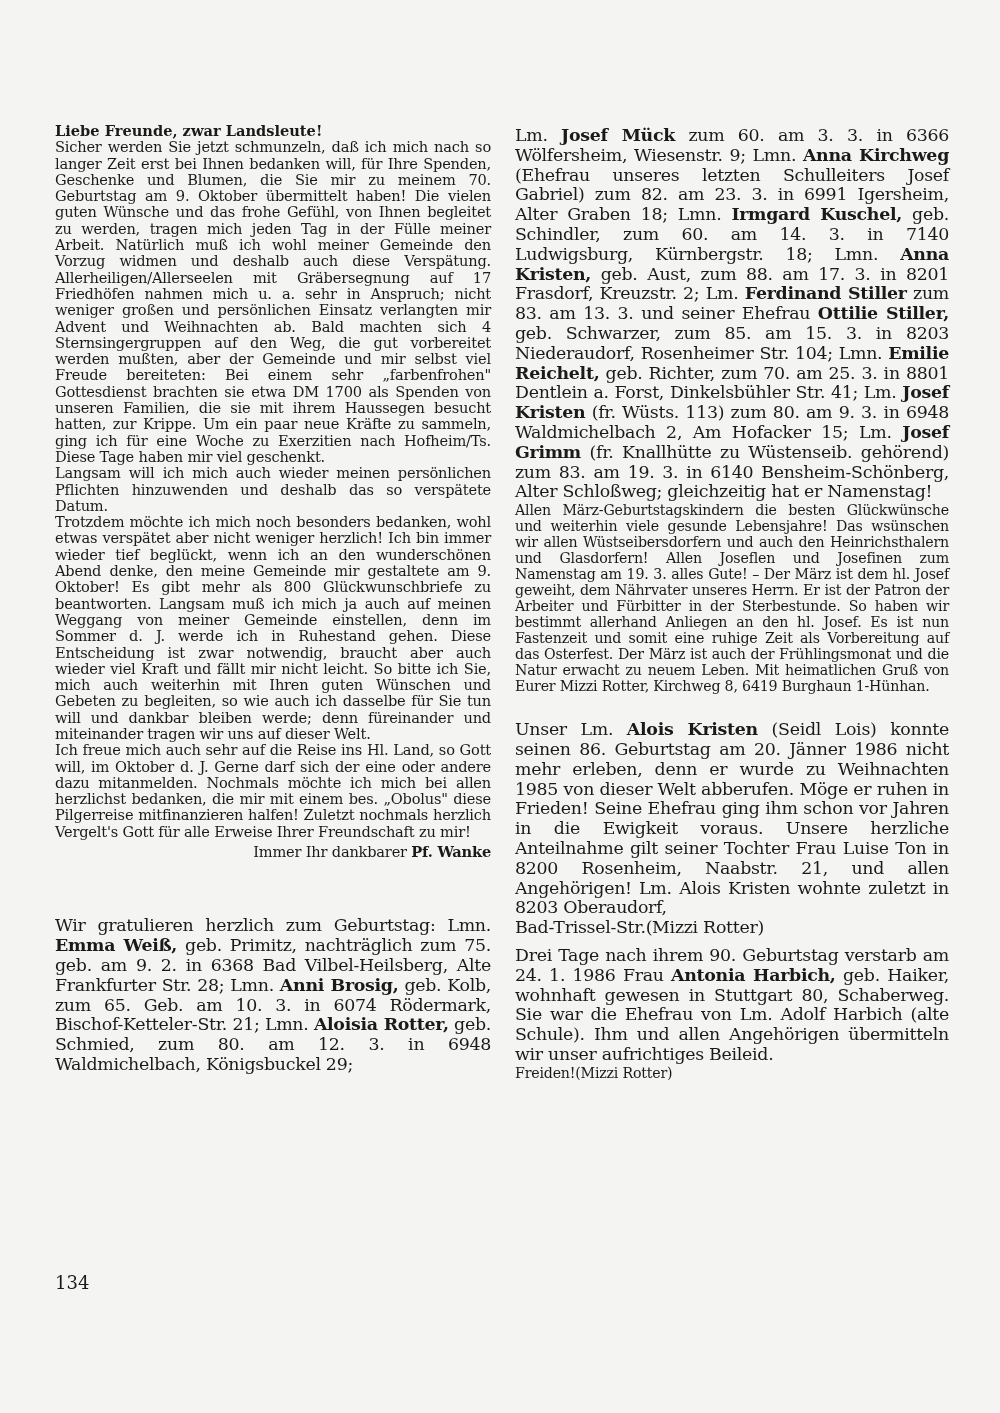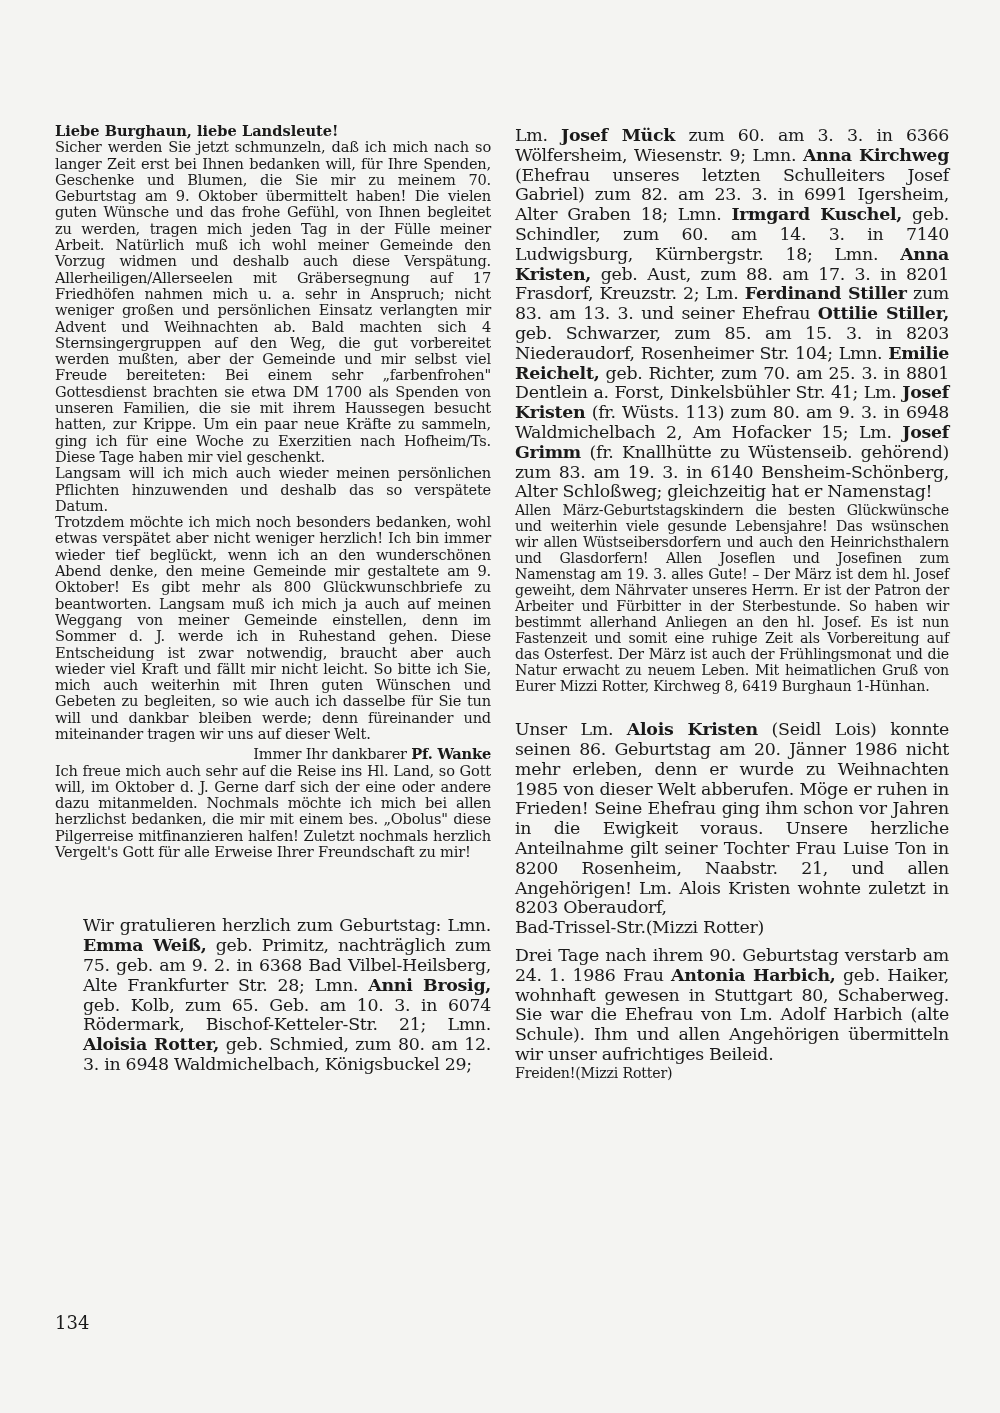--- a/index.html
+++ b/index.html
@@ -9,40 +9,40 @@
   }
   .col { position:absolute; }
   .p { margin:0; text-align:justify; }
   .small { font-size:14.6px; line-height:16.3px; letter-spacing:-0.2px; }
   .large { font-size:17.4px; line-height:19.8px; letter-spacing:-0.3px; }
   .mid { font-size:14.2px; line-height:16.0px; letter-spacing:-0.2px; }
   b { font-weight:bold; }
   .right { text-align:right; }
   .heading { font-weight:bold; font-size:16.5px; letter-spacing:0; }
   .sig-row { display:flex; justify-content:flex-start; }
-  .pagenum { position:absolute; left:55px; top:1312px; font-size:18px; }
+  .pagenum { position:absolute; left:55px; top:1272px; font-size:18px; }
 </style>
 </head>
 <body>
 
 <div class="col" style="left:55px; top:123px; width:436px;">
   <div class="small">
-    <p class="p heading" style="font-size:14.6px;">Liebe Burghaun, liebe Landsleute!</p>
+    <p class="p heading" style="font-size:14.6px;">Liebe Freunde, zwar Landsleute!</p>
     <p class="p">Sicher werden Sie jetzt schmunzeln, daß ich mich nach so langer Zeit erst bei Ihnen bedanken will, für Ihre Spenden, Geschenke und Blumen, die Sie mir zu meinem 70. Geburtstag am 9. Oktober übermittelt haben! Die vielen guten Wünsche und das frohe Gefühl, von Ihnen begleitet zu werden, tragen mich jeden Tag in der Fülle meiner Arbeit. Natürlich muß ich wohl meiner Gemeinde den Vorzug widmen und deshalb auch diese Verspätung. Allerheiligen/Allerseelen mit Gräbersegnung auf 17 Friedhöfen nahmen mich u. a. sehr in Anspruch; nicht weniger großen und persönlichen Einsatz verlangten mir Advent und Weihnachten ab. Bald machten sich 4 Sternsingergruppen auf den Weg, die gut vorbereitet werden mußten, aber der Gemeinde und mir selbst viel Freude bereiteten: Bei einem sehr „farbenfrohen" Gottesdienst brachten sie etwa DM 1700 als Spenden von unseren Familien, die sie mit ihrem Haussegen besucht hatten, zur Krippe. Um ein paar neue Kräfte zu sammeln, ging ich für eine Woche zu Exerzitien nach Hofheim/Ts. Diese Tage haben mir viel geschenkt.</p>
     <p class="p">Langsam will ich mich auch wieder meinen persönlichen Pflichten hinzuwenden und deshalb das so verspätete Datum.</p>
     <p class="p">Trotzdem möchte ich mich noch besonders bedanken, wohl etwas verspätet aber nicht weniger herzlich! Ich bin immer wieder tief beglückt, wenn ich an den wunderschönen Abend denke, den meine Gemeinde mir gestaltete am 9. Oktober! Es gibt mehr als 800 Glückwunschbriefe zu beantworten. Langsam muß ich mich ja auch auf meinen Weggang von meiner Gemeinde einstellen, denn im Sommer d. J. werde ich in Ruhestand gehen. Diese Entscheidung ist zwar notwendig, braucht aber auch wieder viel Kraft und fällt mir nicht leicht. So bitte ich Sie, mich auch weiterhin mit Ihren guten Wünschen und Gebeten zu begleiten, so wie auch ich dasselbe für Sie tun will und dankbar bleiben werde; denn füreinander und miteinander tragen wir uns auf dieser Welt.</p>
+    <p class="p">Ich freue mich auch sehr auf die Reise ins Hl. Land, so Gott will, im Oktober d. J. Gerne darf sich der eine oder andere dazu mitanmelden. Nochmals möchte ich mich bei allen herzlichst bedanken, die mir mit einem bes. „Obolus" diese Pilgerreise mitfinanzieren halfen! Zuletzt nochmals herzlich Vergelt's Gott für alle Erweise Ihrer Freundschaft zu mir!</p>
     <p class="p right" style="margin-top:4px;">
       <span>Immer Ihr dankbarer</span>
       <b>Pf. Wanke</b>
     </p>
-    <p class="p">Ich freue mich auch sehr auf die Reise ins Hl. Land, so Gott will, im Oktober d. J. Gerne darf sich der eine oder andere dazu mitanmelden. Nochmals möchte ich mich bei allen herzlichst bedanken, die mir mit einem bes. „Obolus" diese Pilgerreise mitfinanzieren halfen! Zuletzt nochmals herzlich Vergelt's Gott für alle Erweise Ihrer Freundschaft zu mir!</p>
   </div>
 
   <div style="margin-top:56px;">
-    <p class="p large" style="margin-top:10px;margin-left:28px;">
+    <p class="p large" style="margin-top:10px;">
       <span>Wir gratulieren herzlich zum Geburtstag:</span>
       <span><span>Lmn.</span> <b>Emma Weiß,</b> <span>geb. Primitz, nachträglich zum 75. geb. am 9. 2. in 6368 Bad Vilbel-Heilsberg, Alte Frankfurter Str. 28;</span></span>
       <span><span>Lmn.</span> <b>Anni Brosig,</b> <span>geb. Kolb, zum 65. Geb. am 10. 3. in 6074 Rödermark, Bischof-Ketteler-Str. 21;</span></span>
       <span><span>Lmn.</span> <b>Aloisia Rotter,</b> <span>geb. Schmied, zum 80. am 12. 3. in 6948 Waldmichelbach, Königsbuckel 29;</span></span>
     </p>
   </div>
 </div>
 
 <div class="col" style="left:515px; top:126px; width:434px;">
   <p class="p large">

